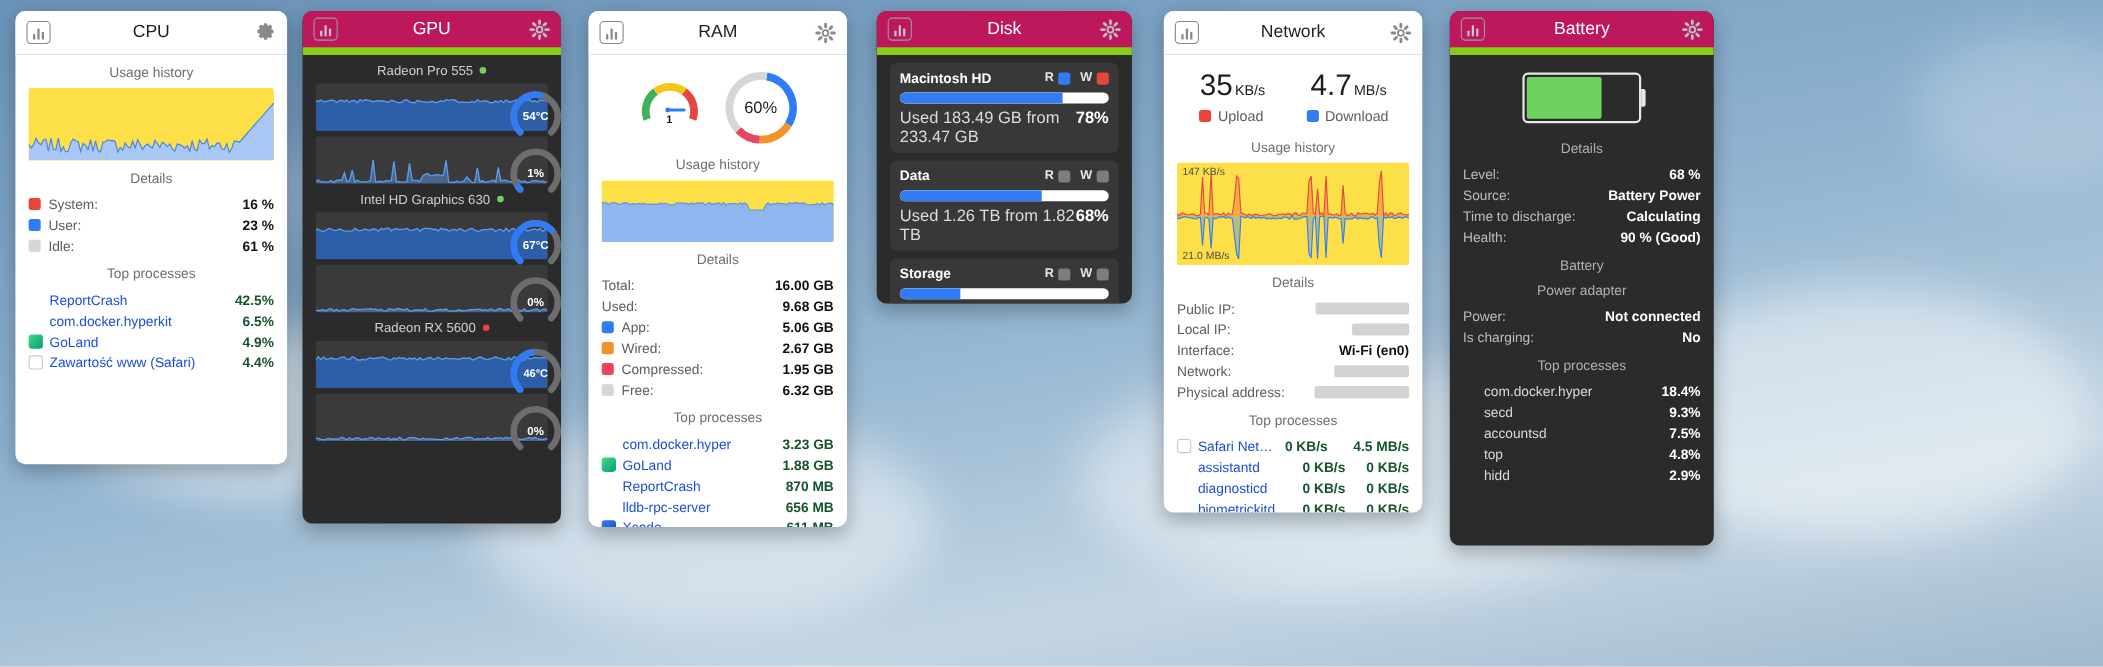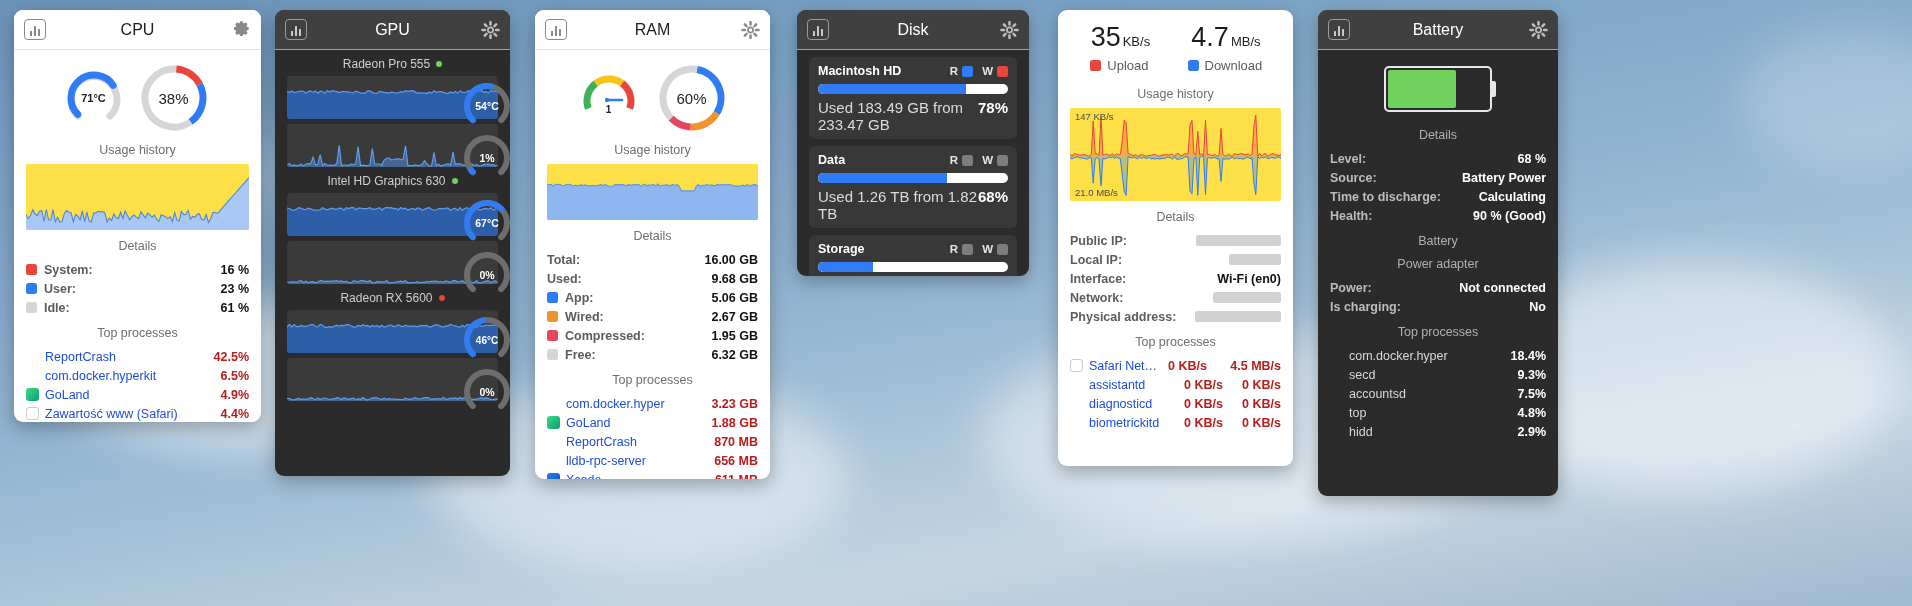--- a/index.html
+++ b/index.html
@@ -28,21 +28,21 @@
   }
   .panel.light { background: #ffffff; color: #1d1d1f; }
   .panel.dark  { background: #2b2b2b; color: #f2f2f2; }
 
   .titlebar {
     height: 40px; flex: 0 0 40px;
     display: flex; align-items: center; position: relative;
     padding: 0 10px;
   }
   .panel.light .titlebar { background: #ffffff; border-bottom: 1px solid #e3e3e3; }
-  .panel.dark  .titlebar { background: #404040; border-bottom: 1px solid #84cc16; }
+  .panel.dark  .titlebar { background: #be185d; border-bottom: 7px solid #84cc16; }
   .title {
     position: absolute; left: 0; right: 0; text-align: center;
     font-size: 16px; font-weight: 400; pointer-events: none;
   }
   .panel.dark .title { color: #fff; }
 
   .chart-icon {
     width: 22px; height: 21px; border: 1.6px solid #888; border-radius: 4px;
     display: flex; align-items: flex-end; justify-content: center; gap: 1.5px;
     padding: 0 3px 3.5px; z-index: 2;
@@ -60,31 +60,31 @@
   .body { flex: 1; padding: 0 12px; overflow: hidden; }
 
   .section-label {
     text-align: center; font-size: 12.5px; color: #6e6e73;
     margin: 9px 0 7px;
   }
   .panel.dark .section-label { color: #b0b0b0; }
 
   
   .kv { display: flex; align-items: center; font-size: 12.5px; height: 19px; }
-  .kv .k { color: #5c5c60; flex: 1; display: flex; align-items: center; gap: 7px; font-weight: bold; }
+  .kv .k { color: #5c5c60; flex: 1; display: flex; align-items: center; gap: 7px; }
   .panel.dark .kv .k { color: #bcbcbc; }
   .kv .v { font-weight: 700; color: #111; font-size: 12.5px; }
   .panel.dark .kv .v { color: #fff; }
   .swatch { width: 11px; height: 11px; border-radius: 2.5px; flex: 0 0 11px; }
 
   
   .proc { display: flex; align-items: center; font-size: 12.5px; height: 19px; gap: 6px; }
   .proc .pname { flex: 1; color: #1d4ed8; white-space: nowrap; overflow: hidden; text-overflow: ellipsis; }
   .panel.dark .proc .pname { color: #d8d8d8; }
-  .proc .pval { font-weight: 700; color: #b91c1c; }
+  .proc .pval { font-weight: 700; color: #14532d; }
   .panel.dark .proc .pval { color: #fff; }
   .app-ic { width: 13px; height: 13px; flex: 0 0 13px; border-radius: 3px; }
 
   
   .hist { background: #fde047; border-radius: 2px; overflow: hidden; position: relative; }
   .hist svg { display: block; width: 100%; height: 100%; }
   .hist .ax { position: absolute; font-size: 9.5px; color: #4a4a4f; left: 5px; }
   .hist .ax.top { top: 3px; }
   .hist .ax.bot { bottom: 3px; }
 
@@ -151,39 +151,20 @@
       </div>
     <div class="title">CPU</div>
     <div class="gear">
       <svg width="19" height="19" viewBox="0 0 24 24" fill="#8a8a8e">
         <path d="M12 8.2A3.8 3.8 0 1 0 12 15.8 3.8 3.8 0 0 0 12 8.2zm0 6A2.2 2.2 0 1 1 12 9.8a2.2 2.2 0 0 1 0 4.4z"></path>
         <path d="M20.6 13.3l-1.7-.3a6.9 6.9 0 0 0-.5-1.3l1-1.4a.6.6 0 0 0-.1-.8l-1.8-1.8a.6.6 0 0 0-.8-.1l-1.4 1a6.9 6.9 0 0 0-1.3-.5l-.3-1.7a.6.6 0 0 0-.6-.5h-2.5a.6.6 0 0 0-.6.5l-.3 1.7a6.9 6.9 0 0 0-1.3.5l-1.4-1a.6.6 0 0 0-.8.1L4.4 9.5a.6.6 0 0 0-.1.8l1 1.4a6.9 6.9 0 0 0-.5 1.3l-1.7.3a.6.6 0 0 0-.5.6v2.5a.6.6 0 0 0 .5.6l1.7.3c.13.45.3.89.5 1.3l-1 1.4a.6.6 0 0 0 .1.8l1.8 1.8a.6.6 0 0 0 .8.1l1.4-1c.41.2.85.37 1.3.5l.3 1.7a.6.6 0 0 0 .6.5h2.5a.6.6 0 0 0 .6-.5l.3-1.7c.45-.13.89-.3 1.3-.5l1.4 1a.6.6 0 0 0 .8-.1l1.8-1.8a.6.6 0 0 0 .1-.8l-1-1.4c.2-.41.37-.85.5-1.3l1.7-.3a.6.6 0 0 0 .5-.6v-2.5a.6.6 0 0 0-.5-.6z" transform="translate(0,-5.2) scale(1,1.02)"></path>
       </svg>
     </div>
   </div>
   <div class="body">
-    <div class="gauges" style="margin-top:12px;">
-
-      <div style="position:relative;width:56px;height:56px;">
-        <svg width="56" height="56" viewBox="0 0 56 56">
-          <path d="M12 46 A 23 23 0 1 1 44 46" fill="none" stroke="#d6d6d8" stroke-width="7" stroke-linecap="round"></path>
-          <path id="cpu-temp-arc" fill="none" stroke="#2f7cf6" stroke-width="7" stroke-linecap="round" d="M 11.736544032709407 44.2634559672906 A 23 23 0 1 1 47.22356931147022 15.372475186042976"></path>
-        </svg>
-        <div style="position:absolute;inset:0;display:flex;align-items:center;justify-content:center;font-size:11px;font-weight:700;">71°C</div>
-      </div>
-
-      <div style="position:relative;width:72px;height:72px;">
-        <svg width="72" height="72" viewBox="0 0 72 72" id="cpu-donut">
-            <path d="M 52.63371665418034 59.75540928438076 A 29 29 0 1 1 38.32576880553691 7.0934125247688335" fill="none" stroke="#d6d6d8" stroke-width="7"></path>
-            <path d="M 38.32576880553691 7.0934125247688335 A 29 29 0 0 1 61.65284828123743 22.47478743014315" fill="none" stroke="#e8453c" stroke-width="7"></path>
-            <path d="M 61.65284828123743 22.47478743014315 A 29 29 0 0 1 52.633716654180304 59.75540928438079" fill="none" stroke="#2f7cf6" stroke-width="7"></path>
-          </svg>
-        <div style="position:absolute;inset:0;display:flex;align-items:center;justify-content:center;font-size:15px;font-weight:400;">38%</div>
-      </div>
-    </div>
     <div class="section-label">Usage history</div>
     <div class="hist" style="height:66px;">
       <svg viewBox="0 0 223 66" preserveAspectRatio="none" id="cpu-hist">
           <path d="M 0 66 L 0.0 50.7 L 2.3 54.6 L 4.5 51.5 L 6.8 45.7 L 9.0 49.8 L 11.3 51.6 L 13.5 47.2 L 15.8 46.6 L 18.0 57.5 L 20.3 45.5 L 22.5 55.8 L 24.8 56.0 L 27.0 45.6 L 29.3 57.7 L 31.5 53.5 L 33.8 58.1 L 36.0 57.6 L 38.3 49.7 L 40.5 46.5 L 42.8 48.0 L 45.1 48.9 L 47.3 57.7 L 49.6 50.5 L 51.8 52.1 L 54.1 55.8 L 56.3 46.9 L 58.6 57.6 L 60.8 48.1 L 63.1 56.6 L 65.3 58.1 L 67.6 49.2 L 69.8 48.9 L 72.1 47.3 L 74.3 47.9 L 76.6 47.6 L 78.8 48.8 L 81.1 58.0 L 83.3 54.1 L 85.6 56.5 L 87.8 49.9 L 90.1 53.5 L 92.4 54.6 L 94.6 48.2 L 96.9 54.4 L 99.1 47.1 L 101.4 51.2 L 103.6 55.9 L 105.9 52.5 L 108.1 51.0 L 110.4 53.1 L 112.6 54.6 L 114.9 47.6 L 117.1 50.7 L 119.4 53.9 L 121.6 49.2 L 123.9 50.9 L 126.1 53.3 L 128.4 51.0 L 130.6 55.4 L 132.9 57.4 L 135.2 50.8 L 137.4 51.7 L 139.7 52.6 L 141.9 54.7 L 144.2 52.6 L 146.4 57.5 L 148.7 48.5 L 150.9 55.9 L 153.2 56.9 L 155.4 47.4 L 157.7 50.6 L 159.9 50.5 L 162.2 46.4 L 164.4 55.3 L 166.7 52.3 L 168.9 53.4 L 171.2 50.3 L 173.4 49.7 L 175.7 55.5 L 177.9 56.0 L 180.2 50.5 L 182.5 58.5 L 184.7 54.8 L 187.0 48.4 L 189.2 48.5 L 191.5 49.4 L 193.7 46.9 L 196.0 44.3 L 198.2 41.8 L 200.5 39.2 L 202.7 36.7 L 205.0 34.1 L 207.2 31.5 L 209.5 29.0 L 211.7 26.4 L 214.0 23.9 L 216.2 21.3 L 218.5 18.8 L 220.7 16.2 L 223.0 13.6 L 223 66 Z" fill="#a9c8f5"></path>
           <path d="M 0.0 50.7 L 2.3 54.6 L 4.5 51.5 L 6.8 45.7 L 9.0 49.8 L 11.3 51.6 L 13.5 47.2 L 15.8 46.6 L 18.0 57.5 L 20.3 45.5 L 22.5 55.8 L 24.8 56.0 L 27.0 45.6 L 29.3 57.7 L 31.5 53.5 L 33.8 58.1 L 36.0 57.6 L 38.3 49.7 L 40.5 46.5 L 42.8 48.0 L 45.1 48.9 L 47.3 57.7 L 49.6 50.5 L 51.8 52.1 L 54.1 55.8 L 56.3 46.9 L 58.6 57.6 L 60.8 48.1 L 63.1 56.6 L 65.3 58.1 L 67.6 49.2 L 69.8 48.9 L 72.1 47.3 L 74.3 47.9 L 76.6 47.6 L 78.8 48.8 L 81.1 58.0 L 83.3 54.1 L 85.6 56.5 L 87.8 49.9 L 90.1 53.5 L 92.4 54.6 L 94.6 48.2 L 96.9 54.4 L 99.1 47.1 L 101.4 51.2 L 103.6 55.9 L 105.9 52.5 L 108.1 51.0 L 110.4 53.1 L 112.6 54.6 L 114.9 47.6 L 117.1 50.7 L 119.4 53.9 L 121.6 49.2 L 123.9 50.9 L 126.1 53.3 L 128.4 51.0 L 130.6 55.4 L 132.9 57.4 L 135.2 50.8 L 137.4 51.7 L 139.7 52.6 L 141.9 54.7 L 144.2 52.6 L 146.4 57.5 L 148.7 48.5 L 150.9 55.9 L 153.2 56.9 L 155.4 47.4 L 157.7 50.6 L 159.9 50.5 L 162.2 46.4 L 164.4 55.3 L 166.7 52.3 L 168.9 53.4 L 171.2 50.3 L 173.4 49.7 L 175.7 55.5 L 177.9 56.0 L 180.2 50.5 L 182.5 58.5 L 184.7 54.8 L 187.0 48.4 L 189.2 48.5 L 191.5 49.4 L 193.7 46.9 L 196.0 44.3 L 198.2 41.8 L 200.5 39.2 L 202.7 36.7 L 205.0 34.1 L 207.2 31.5 L 209.5 29.0 L 211.7 26.4 L 214.0 23.9 L 216.2 21.3 L 218.5 18.8 L 220.7 16.2 L 223.0 13.6" fill="none" stroke="#4a85e8" stroke-width="1.1"></path>
         </svg>
     </div>
     <div class="section-label">Details</div>
     <div id="cpu-details">
         <div class="kv">
@@ -554,20 +535,43 @@
         <div class="disk-foot">
           <div class="df1">Used 558.79 GB from 1.82 TB</div>
           <div class="df2">29%</div>
         </div>
       </div>
       <div class="disk-row"></div>
     </div>
 </div>
 
 <div class="panel light" id="p-net" style="left:1058px; top:10px; width:235px; height:456px;">
+  <div class="titlebar">
+    <div class="chart-icon">
+        <i></i>
+        <i></i>
+        <i></i>
+      </div>
+    <div class="title">Network</div>
+    <div class="gear">
+      <svg width="19" height="19" viewBox="0 0 24 24" fill="#8a8a8e">
+        <circle cx="12" cy="12" r="3.3" fill="none" stroke="#8a8a8e" stroke-width="2.2"></circle>
+        <g stroke="#8a8a8e" stroke-width="3.2" stroke-linecap="round">
+          <line x1="12" y1="1.8" x2="12" y2="5"></line>
+            <line x1="12" y1="19" x2="12" y2="22.2"></line>
+          <line x1="1.8" y1="12" x2="5" y2="12"></line>
+            <line x1="19" y1="12" x2="22.2" y2="12"></line>
+          <line x1="4.8" y1="4.8" x2="7" y2="7"></line>
+            <line x1="17" y1="17" x2="19.2" y2="19.2"></line>
+          <line x1="19.2" y1="4.8" x2="17" y2="7"></line>
+            <line x1="7" y1="17" x2="4.8" y2="19.2"></line>
+        </g>
+      </svg>
+    </div>
+  </div>
   <div class="body">
     <div class="net-nums">
       <div class="net-col">
         <div class="net-val"><span style="font-size:27px;font-weight:300;">35</span><span>KB/s</span></div>
         <div class="net-lab">
           <span class="swatch" id="up-sw" style="background: rgb(232, 69, 60);"></span>
           <span>Upload</span>
         </div>
       </div>
       <div class="net-col">

